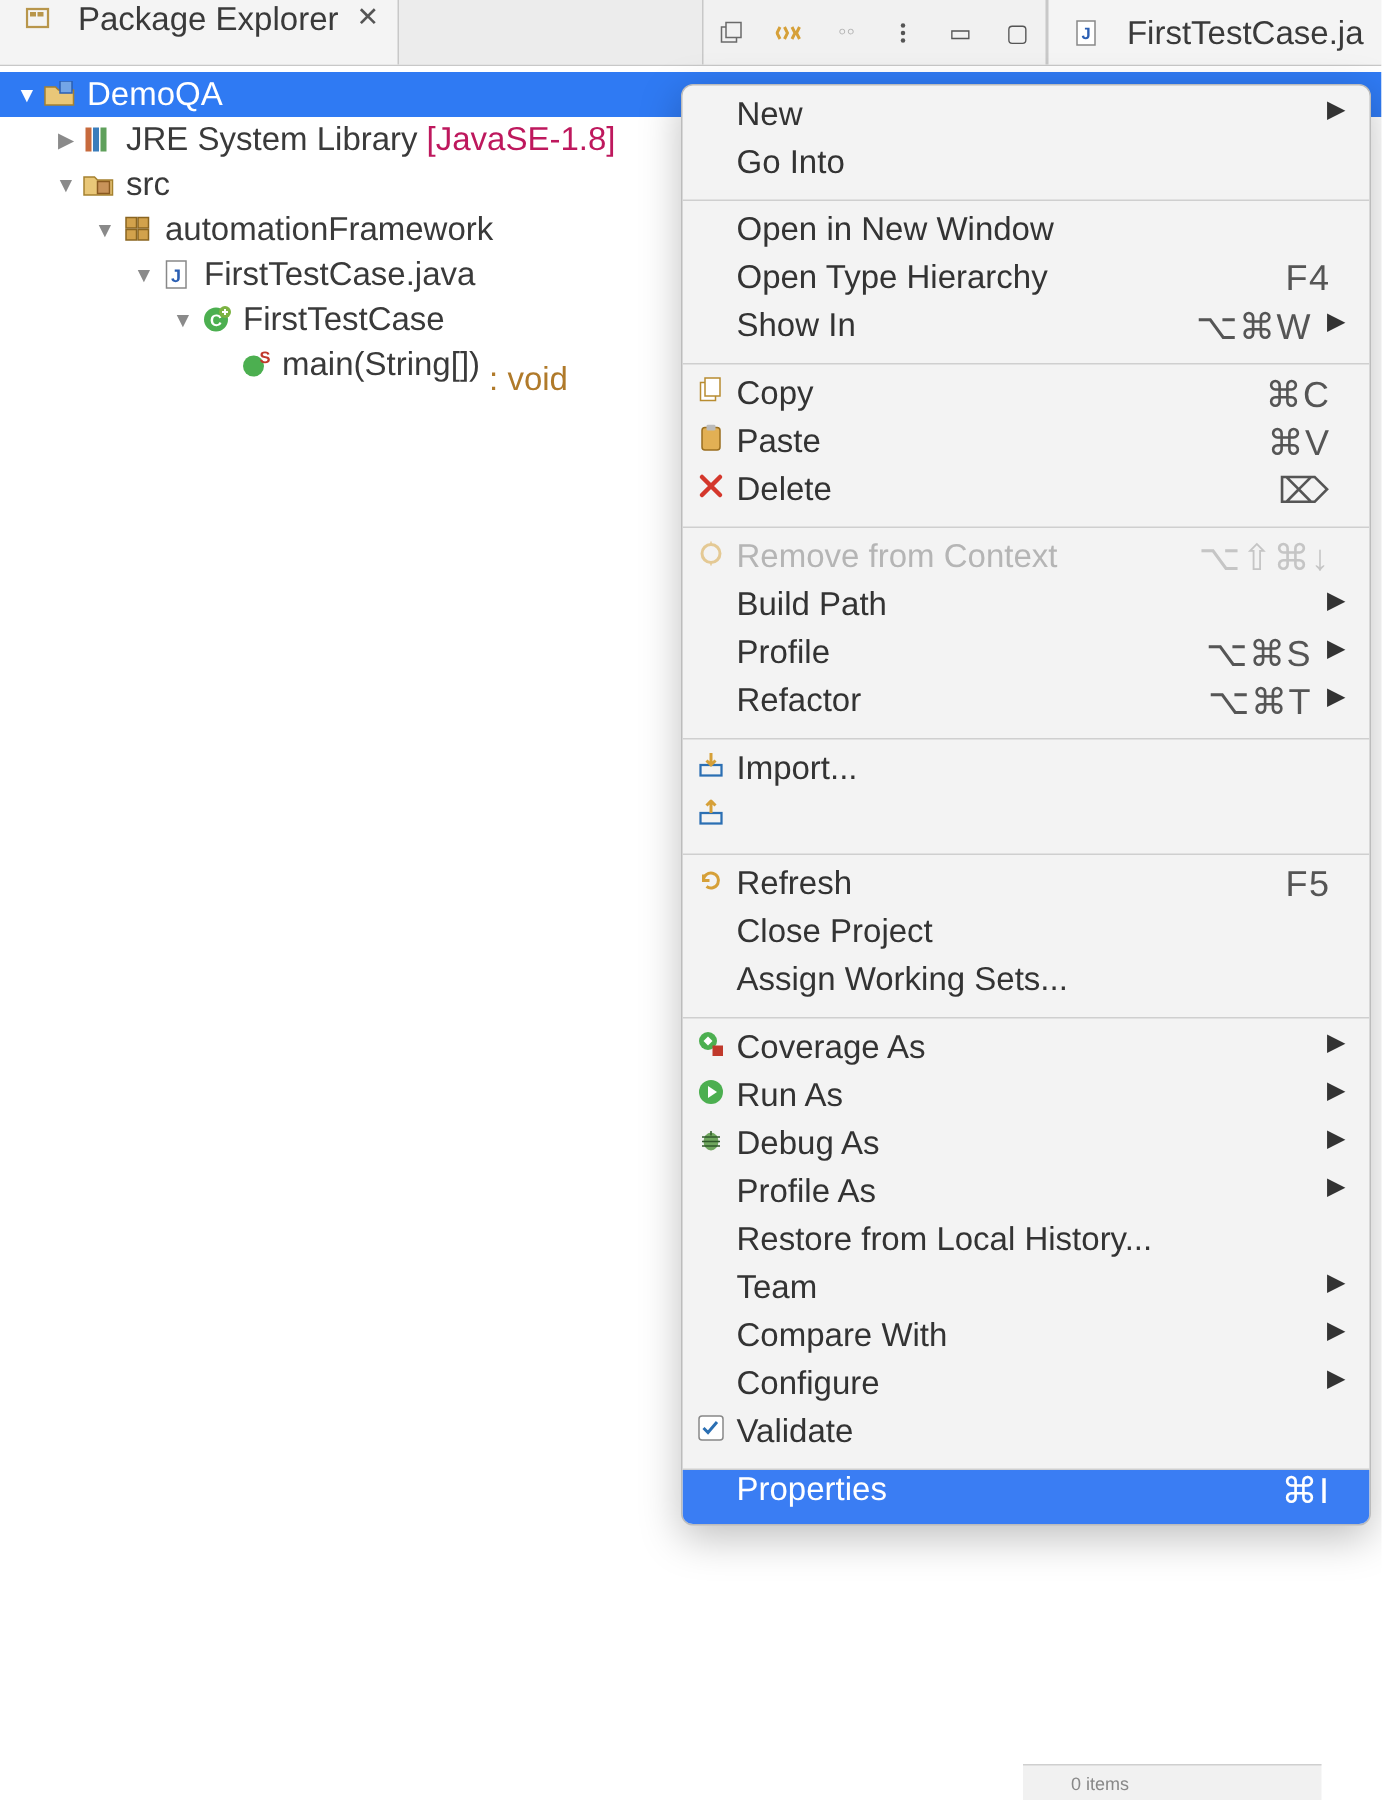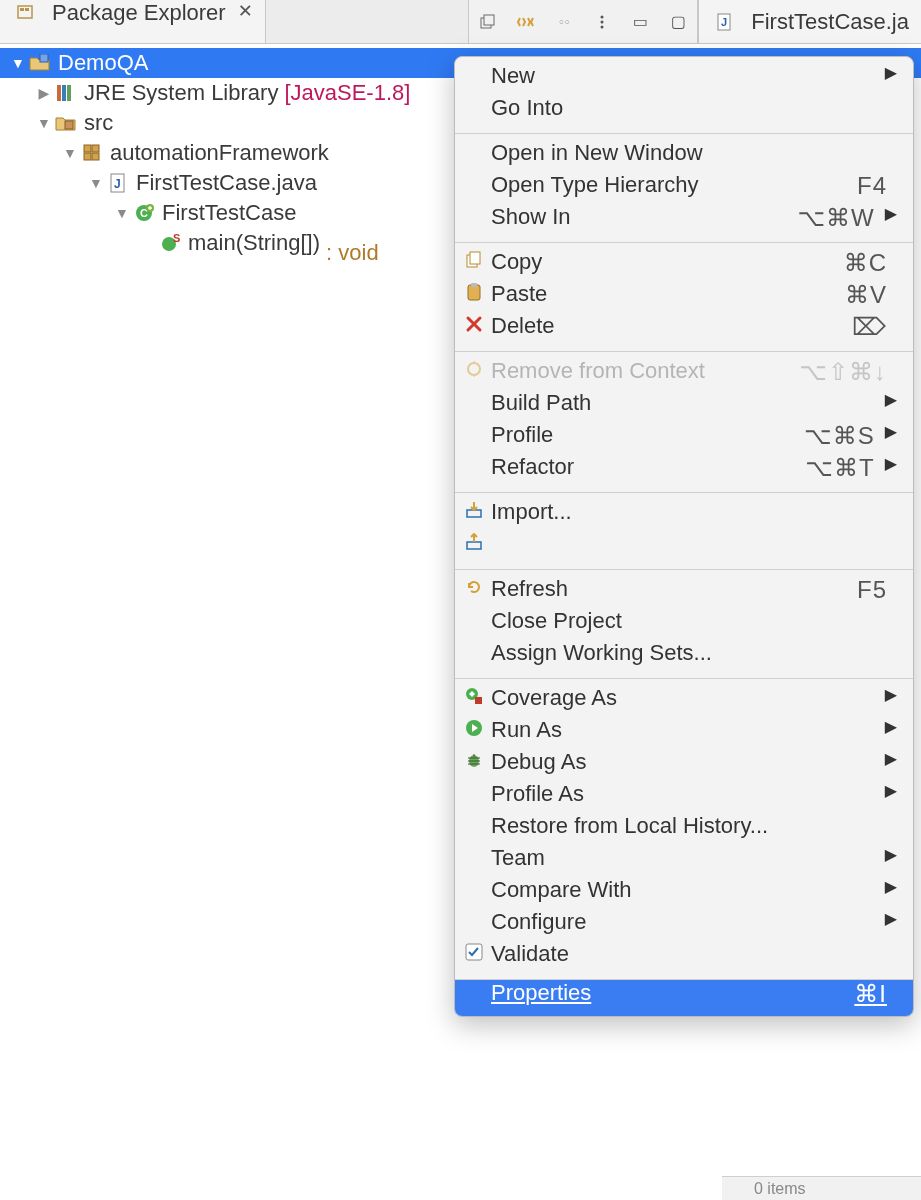--- a/index.html
+++ b/index.html
@@ -114,38 +114,37 @@
     color:#333;
   }
   .mitem .label { flex:1; }
   .mitem .shortcut { color:#555; font-size:24px; letter-spacing:1px; margin-right:10px; }
   .mitem .arrow { color:#333; font-size:16px; }
   .mitem.disabled { color:#b5b5b5; }
   .mitem.disabled .shortcut, .mitem.disabled .arrow { color:#c5c5c5; }
   .mitem.selected {
     background:#3a7df3;
     color:#fff;
-    text-decoration:underline;
   }
   .mitem.selected .shortcut { color:#fff; }
   .micon {
     position:absolute;
     left:8px;
     width:22px; height:22px;
     display:flex; align-items:center; justify-content:center;
   }
 
   .status-strip {
     position:absolute;
-    left:722px; bottom:0;
+    left:682px; bottom:0;
     width:199px;
     border-top:1px solid #cfcfcf;
     background:#f1f1f1;
     height:24px;
-    font-size:16px;
+    font-size:12px;
     color:#888;
     display:flex;
     align-items:center;
     padding-left:32px;
   }
 </style>
 </head>
 <body>
 
 <div class="tabbar">

